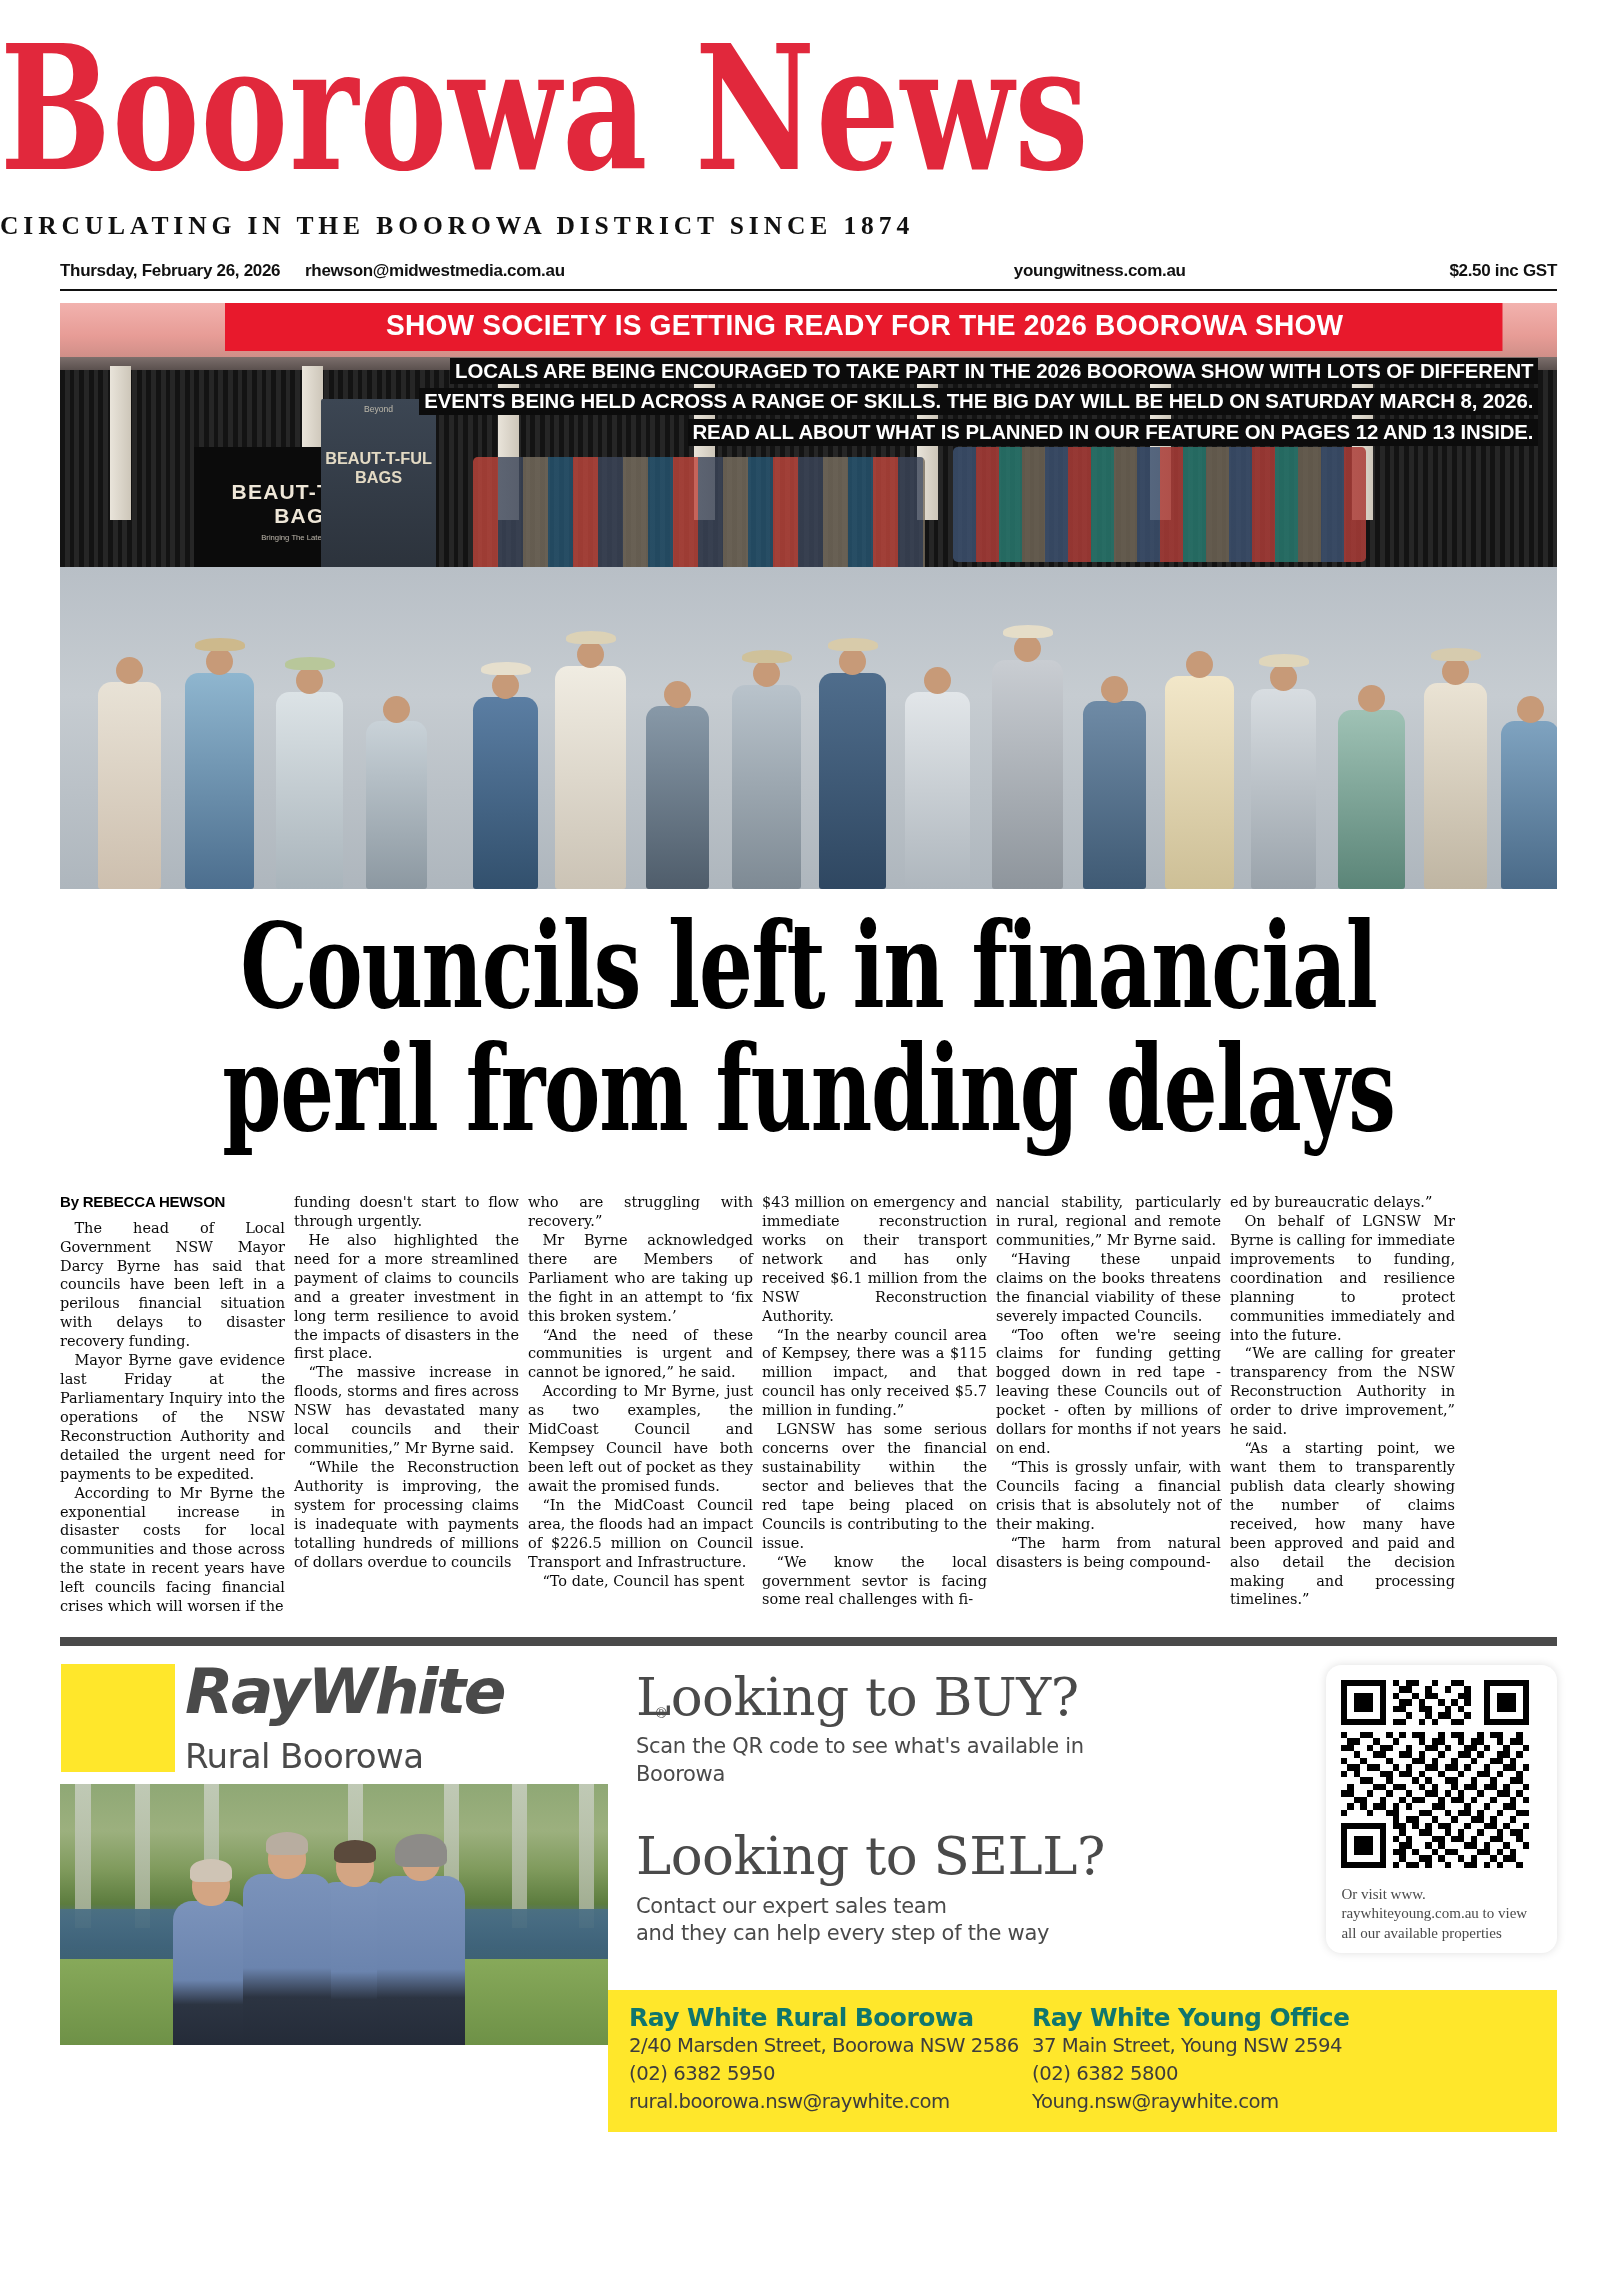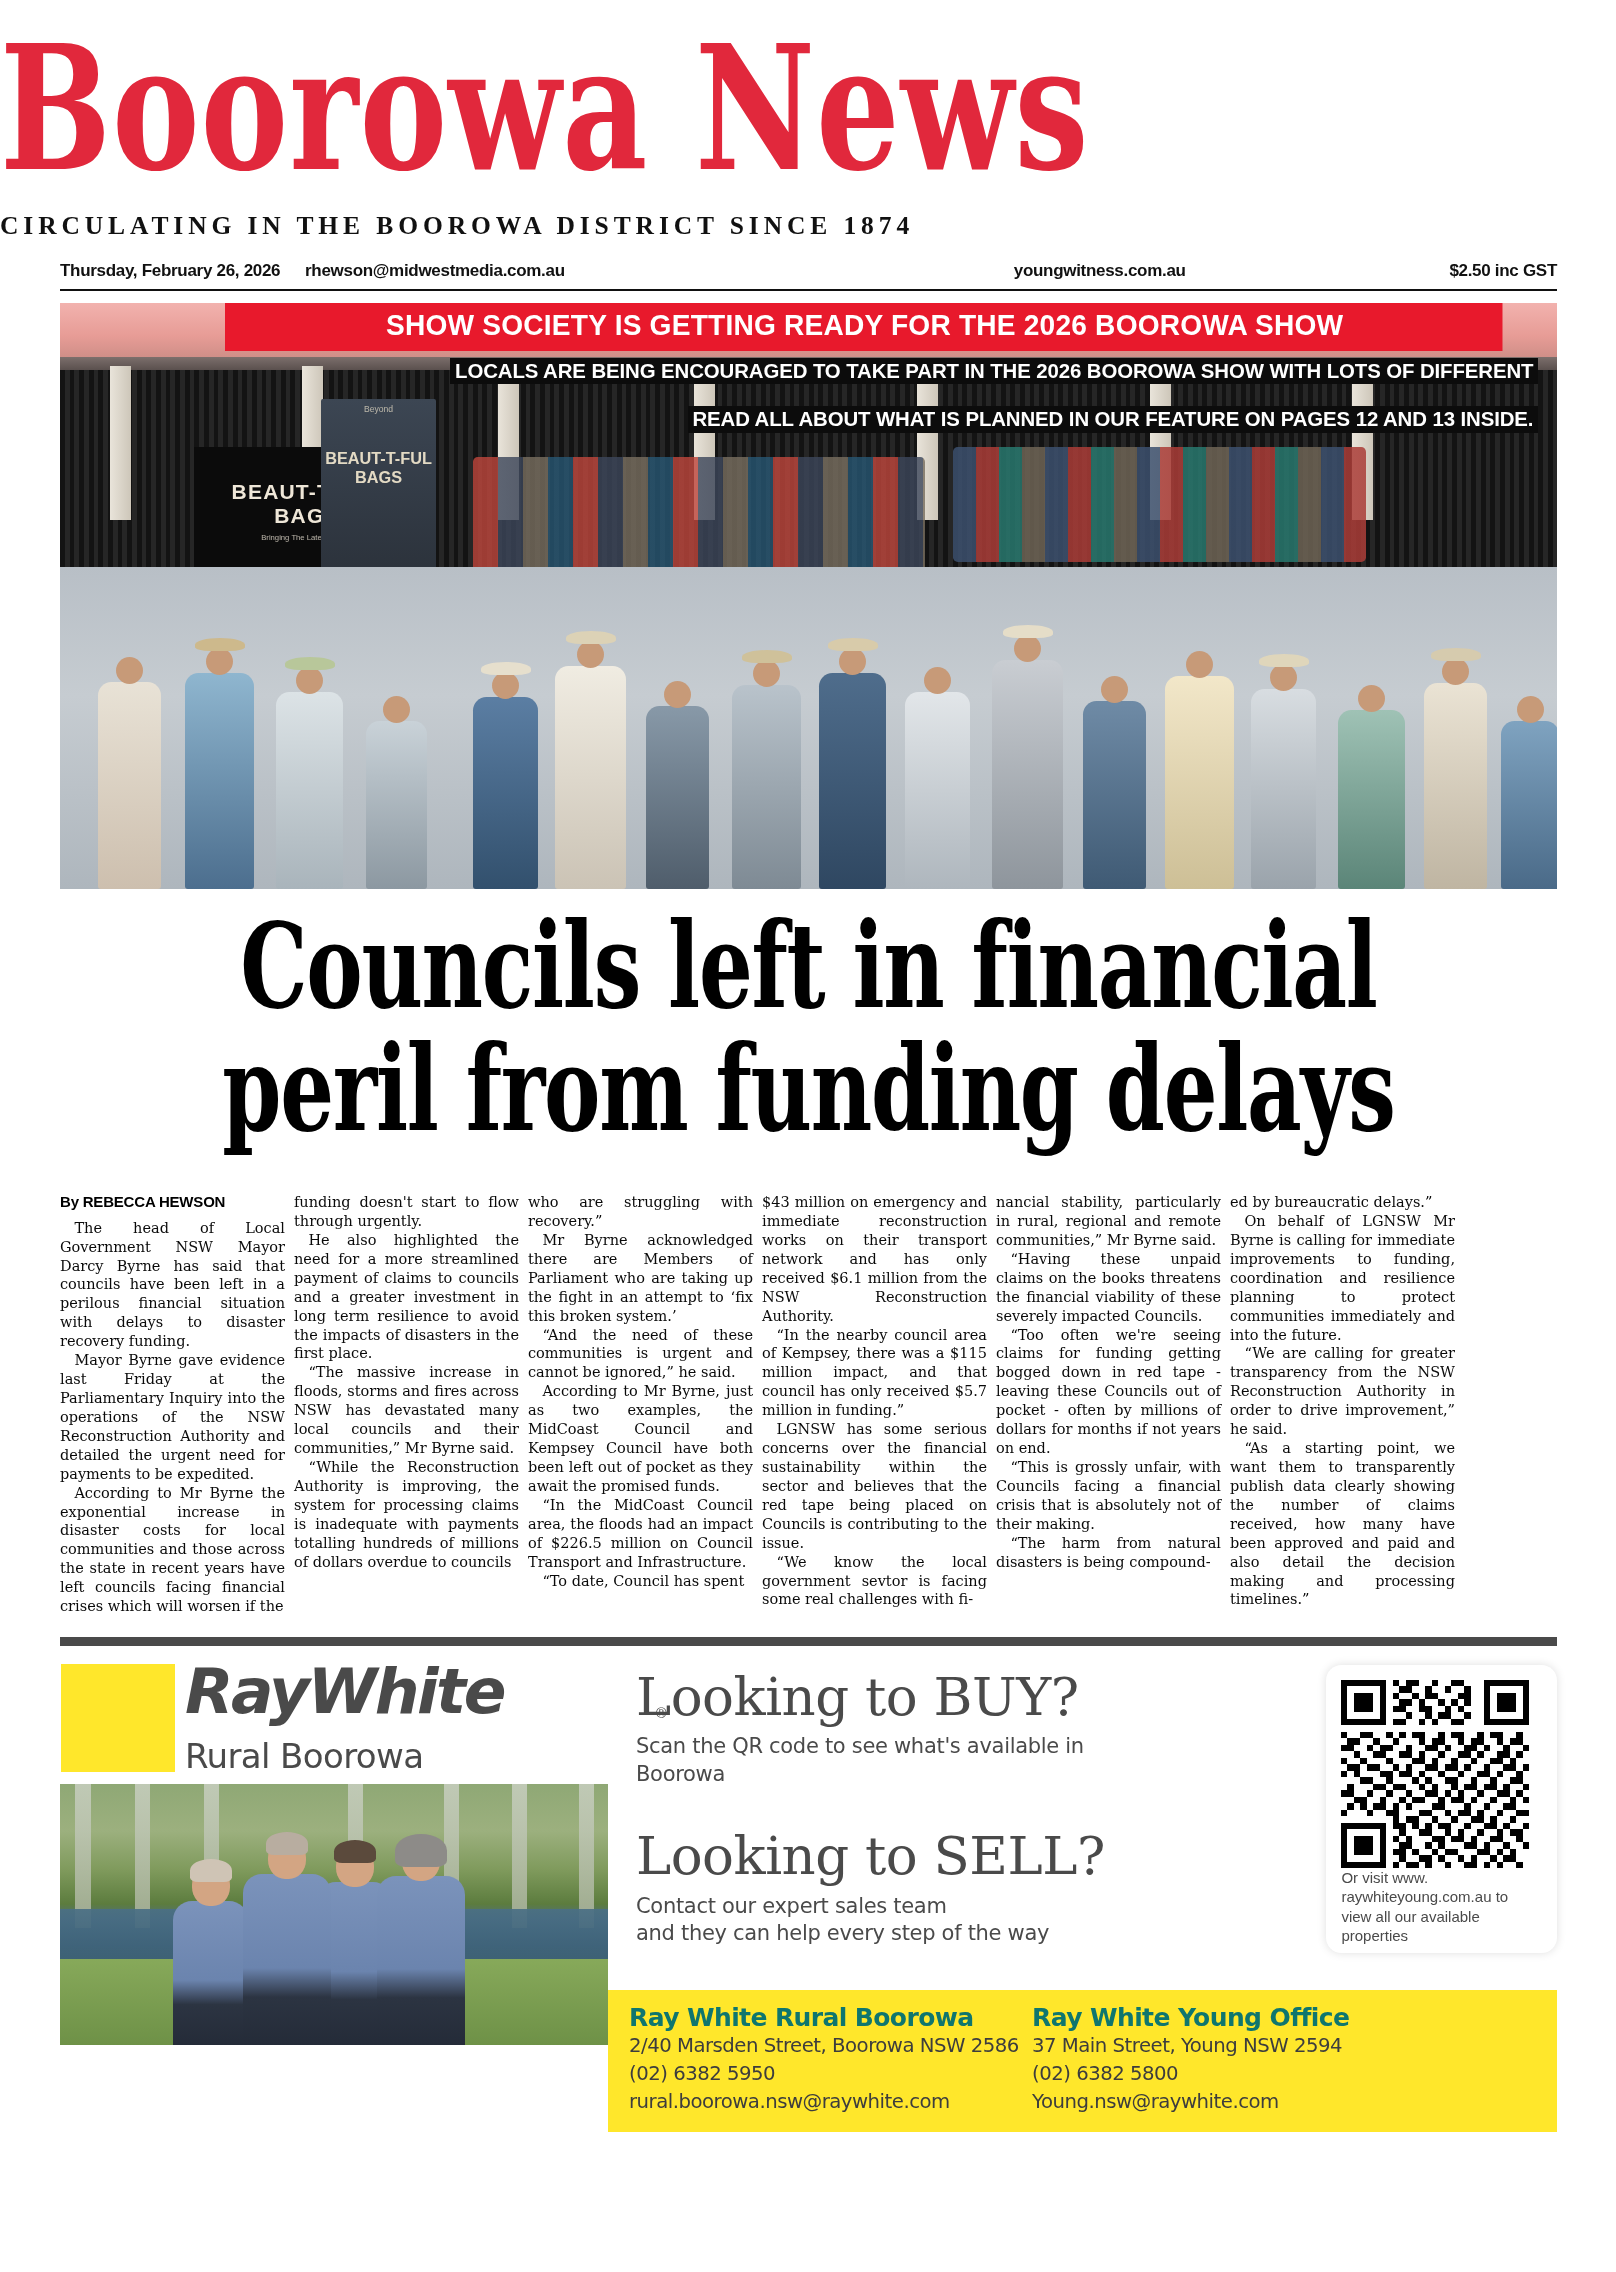--- a/index.html
+++ b/index.html
@@ -305,22 +305,22 @@
   .ad-gap { height: 40px; }
 
   .qr-card {
     position: absolute; right: 0; top: 3.8px; width: 231px; height: 288px;
     background: #ffffff; border-radius: 15.4px;
     box-shadow: 0 0 9.6px rgba(0,0,0,.13);
     padding: 15.4px 15.4px 9.6px 15.4px;
   }
   .qr-img { width: 188px; height: 188px; display: block; }
   .qr-note {
-    margin-top: 0;
-    font-family: Liberation Sans, sans-serif;
+    margin-top: 17px;
+    font-family: Liberation Serif, serif;
     font-size: 15px; line-height: 1.28; color: #4a4a4a;
   }
 
   .ad-footer {
     position: absolute; left: 548px; right: 0; bottom: 0;
     background: #FFE72B;
     height: 142px;
     display: flex;
     padding: 13.4px 0 0 21px;
   }
@@ -444,21 +444,21 @@
         <div class="person" style="left:1441px;width:58px; height:168px; background:linear-gradient(180deg,#7fa3c0,#4a6a88);">
             <span class="head"></span>
           </div>
       </div>
     </div>
 
     <div class="kicker-wrap">
       <div class="kicker-red">SHOW SOCIETY IS GETTING READY FOR THE 2026 BOOROWA SHOW</div>
       <div class="kicker-deck">
         <span>LOCALS ARE BEING ENCOURAGED TO TAKE PART IN THE 2026 BOOROWA SHOW WITH LOTS OF DIFFERENT</span><br>
-        <br>
+        <span>EVENTS BEING HELD ACROSS A RANGE OF SKILLS. THE BIG DAY WILL BE HELD ON SATURDAY MARCH 8, 2026.</span><br>
         <span>READ ALL ABOUT WHAT IS PLANNED IN OUR FEATURE ON PAGES 12 AND 13 INSIDE.</span>
       </div>
     </div>
   </div>
 
   <div class="headline">
     <div>Councils left in financial</div>
     <div>peril from funding delays</div>
   </div>
   <div class="headline-spacer"></div>

